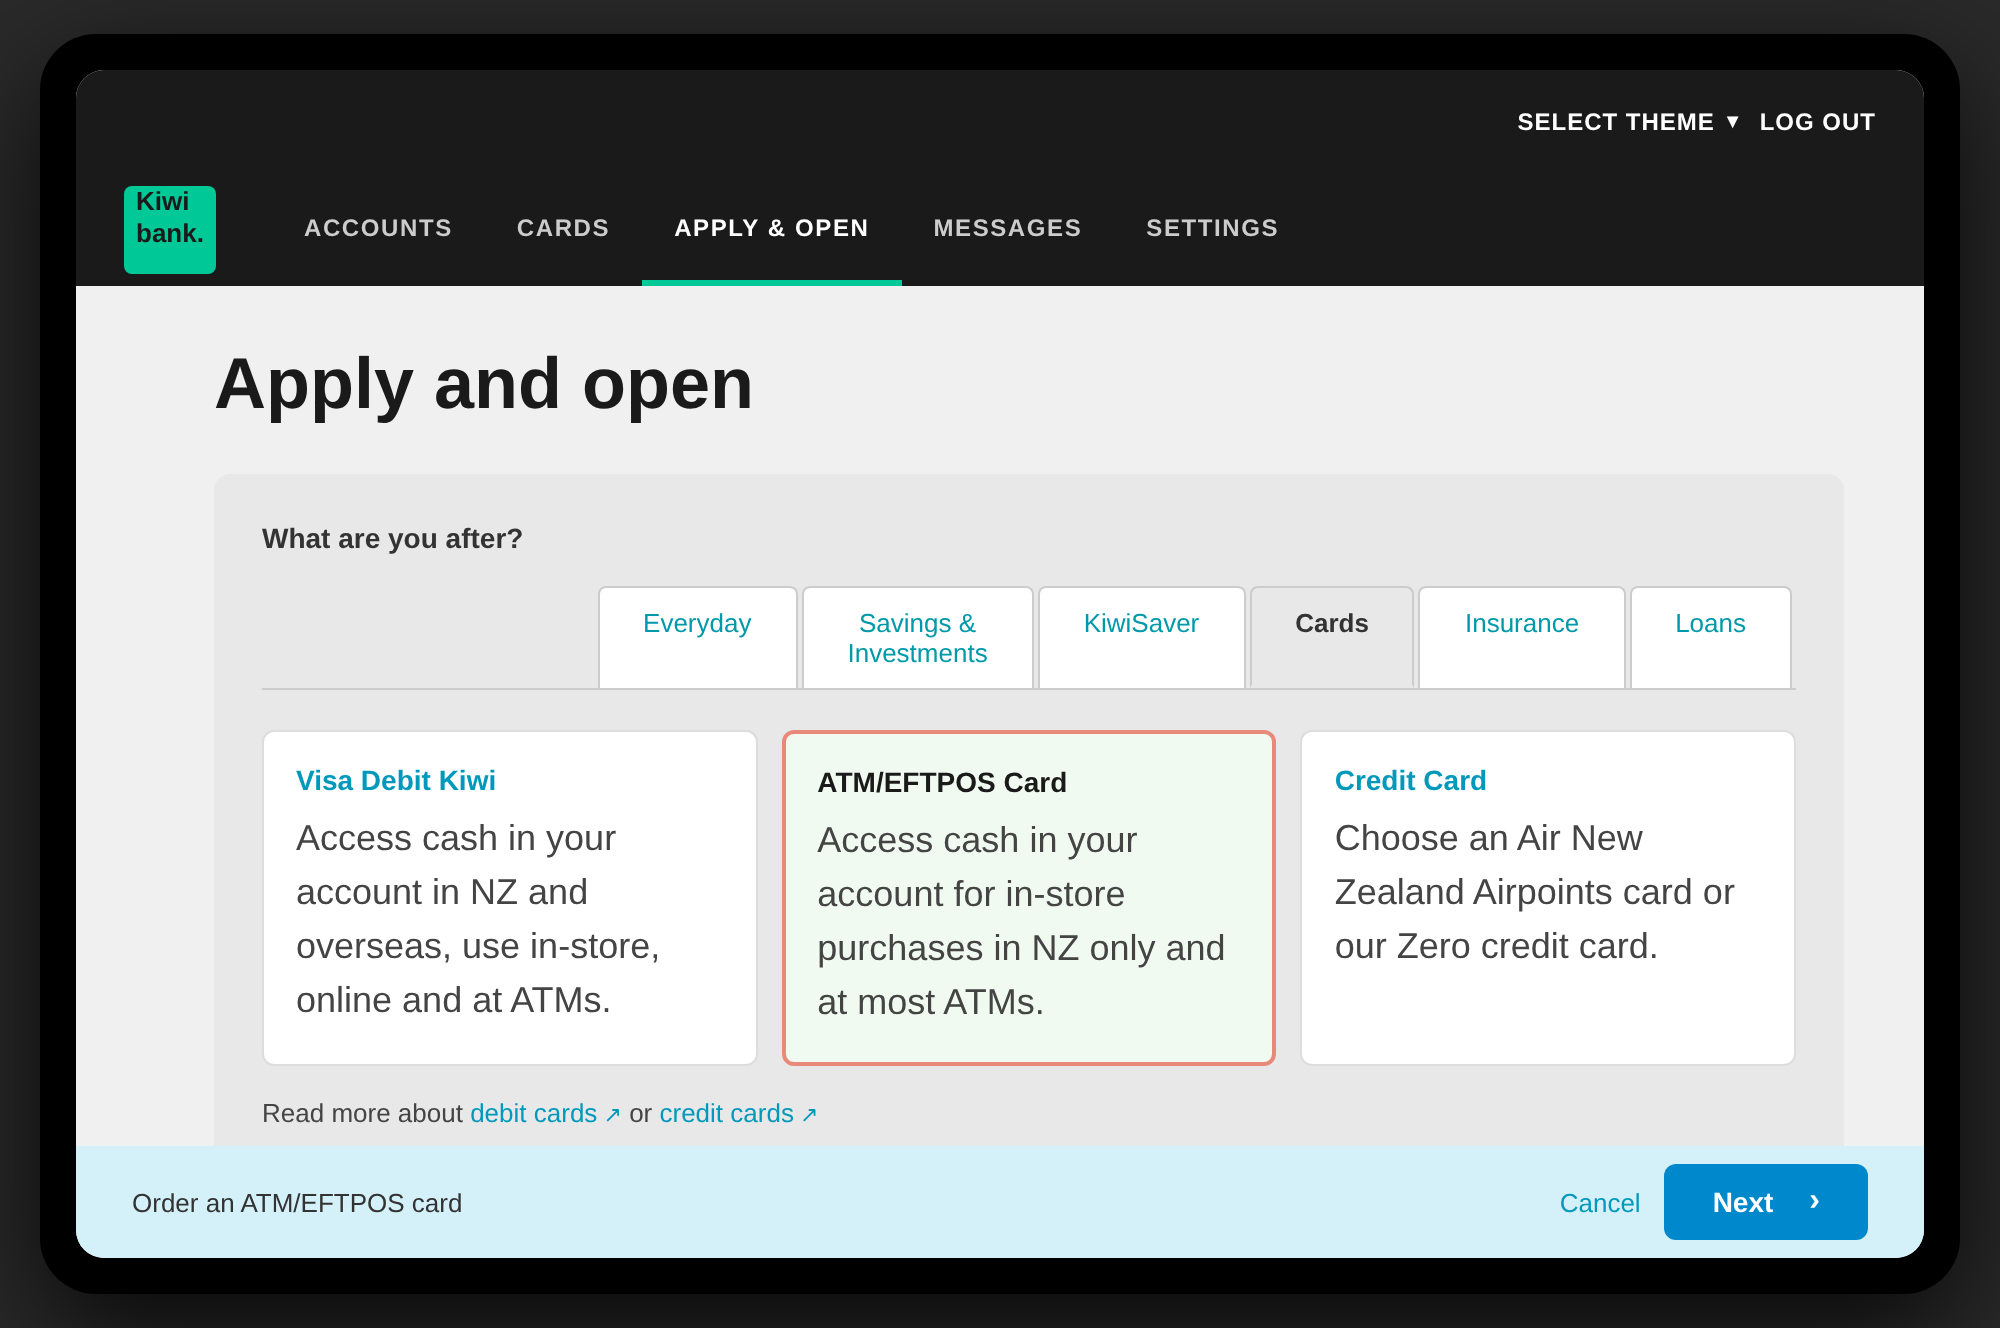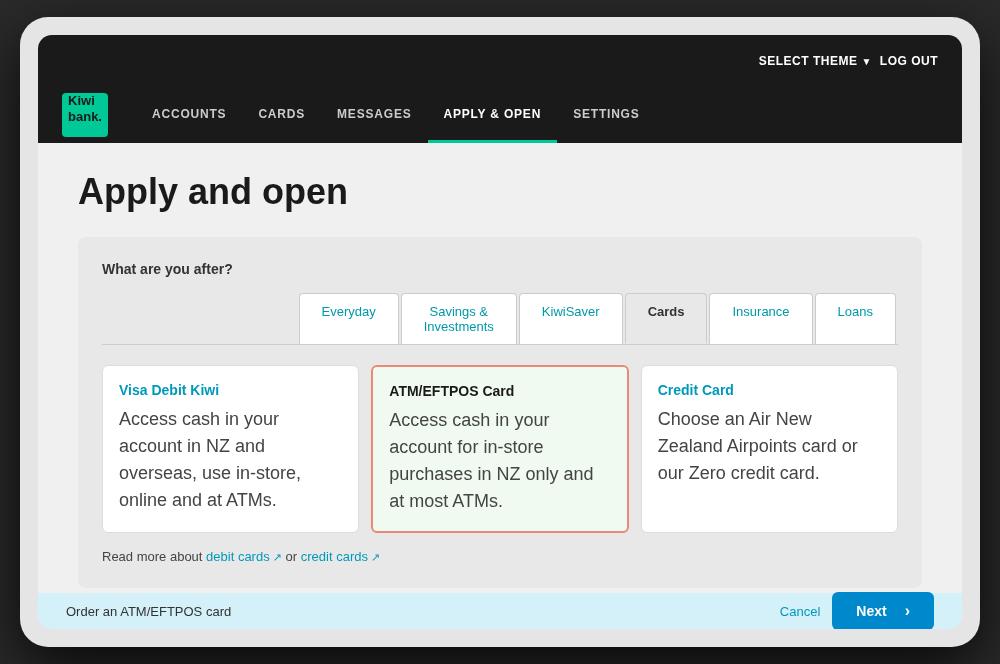--- a/index.html
+++ b/index.html
@@ -8,21 +8,21 @@
       display: flex;
       align-items: center;
       justify-content: center;
       min-height: 100vh;
       font-family: Arial, sans-serif;
     }
 
     .device-frame {
       width: 960px;
       height: 630px;
-      background: #e5e5e5;
+      background: #000000;
       border-radius: 28px;
       padding: 18px;
       box-shadow: 0 20px 60px rgba(0,0,0,0.8);
       position: relative;
     }
 
     .screen {
       width: 100%;
       height: 100%;
       background: #f0f0f0;
@@ -120,20 +120,21 @@
       color: #ffffff;
       border-bottom: 3px solid #00c896;
     }
 
     
     .main-content {
       flex: 1;
       background: #f0f0f0;
       overflow-y: auto;
       padding: 28px 40px 20px;
+      margin-left: 29px;
     }
 
     .page-title {
       font-size: 36px;
       font-weight: 900;
       color: #1a1a1a;
       margin-bottom: 24px;
     }
 
     .card-section {
@@ -234,21 +235,21 @@
       font-size: 11px;
     }
 
     
     .bottom-bar {
       background: #d4f0f8;
       display: flex;
       align-items: center;
       justify-content: space-between;
       padding: 0 28px;
-      height: 36px;
+      height: 56px;
       flex-shrink: 0;
     }
 
     .bottom-text {
       font-size: 13px;
       color: #333;
     }
 
     .bottom-actions {
       display: flex;
@@ -303,22 +304,22 @@
     <div class="nav-bar">
       <div class="logo">
         <div class="logo-text">
           <div>Kiwi</div>
           <div>bank.</div>
         </div>
       </div>
       <div class="nav-items">
         <div class="nav-item">ACCOUNTS</div>
         <div class="nav-item">CARDS</div>
+        <div class="nav-item active">APPLY &amp; OPEN</div>
         <div class="nav-item">MESSAGES</div>
-        <div class="nav-item active">APPLY &amp; OPEN</div>
         <div class="nav-item">SETTINGS</div>
       </div>
     </div>
 
     <div class="main-content">
       <h1 class="page-title">Apply and open</h1>
 
       <div class="card-section">
         <div class="section-heading">What are you after?</div>
 

